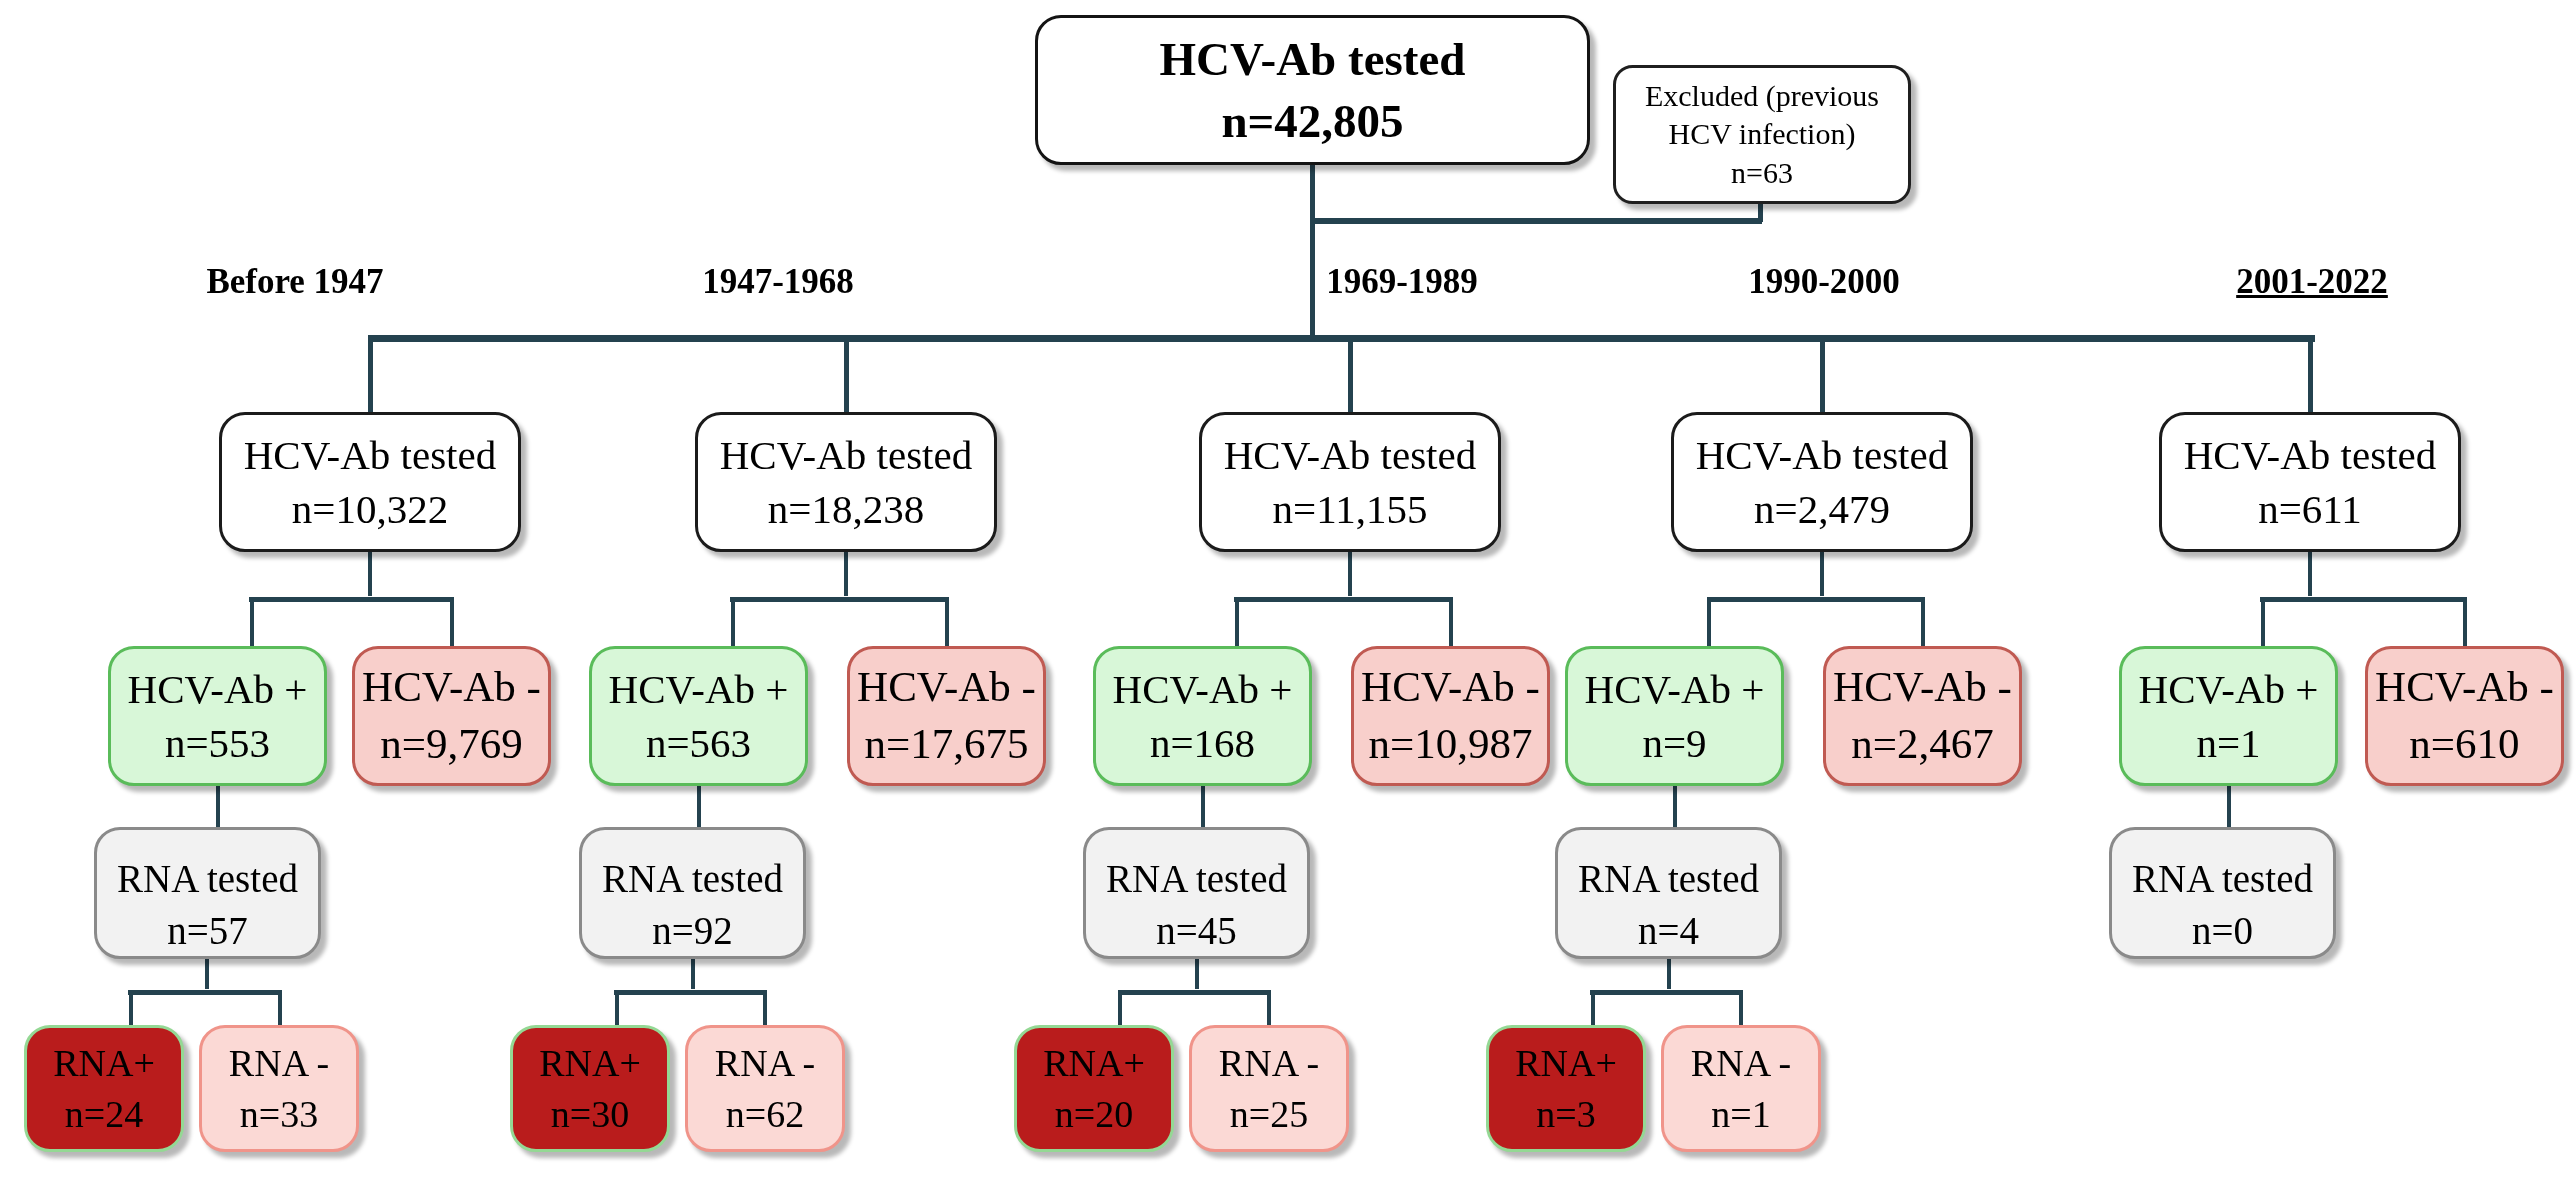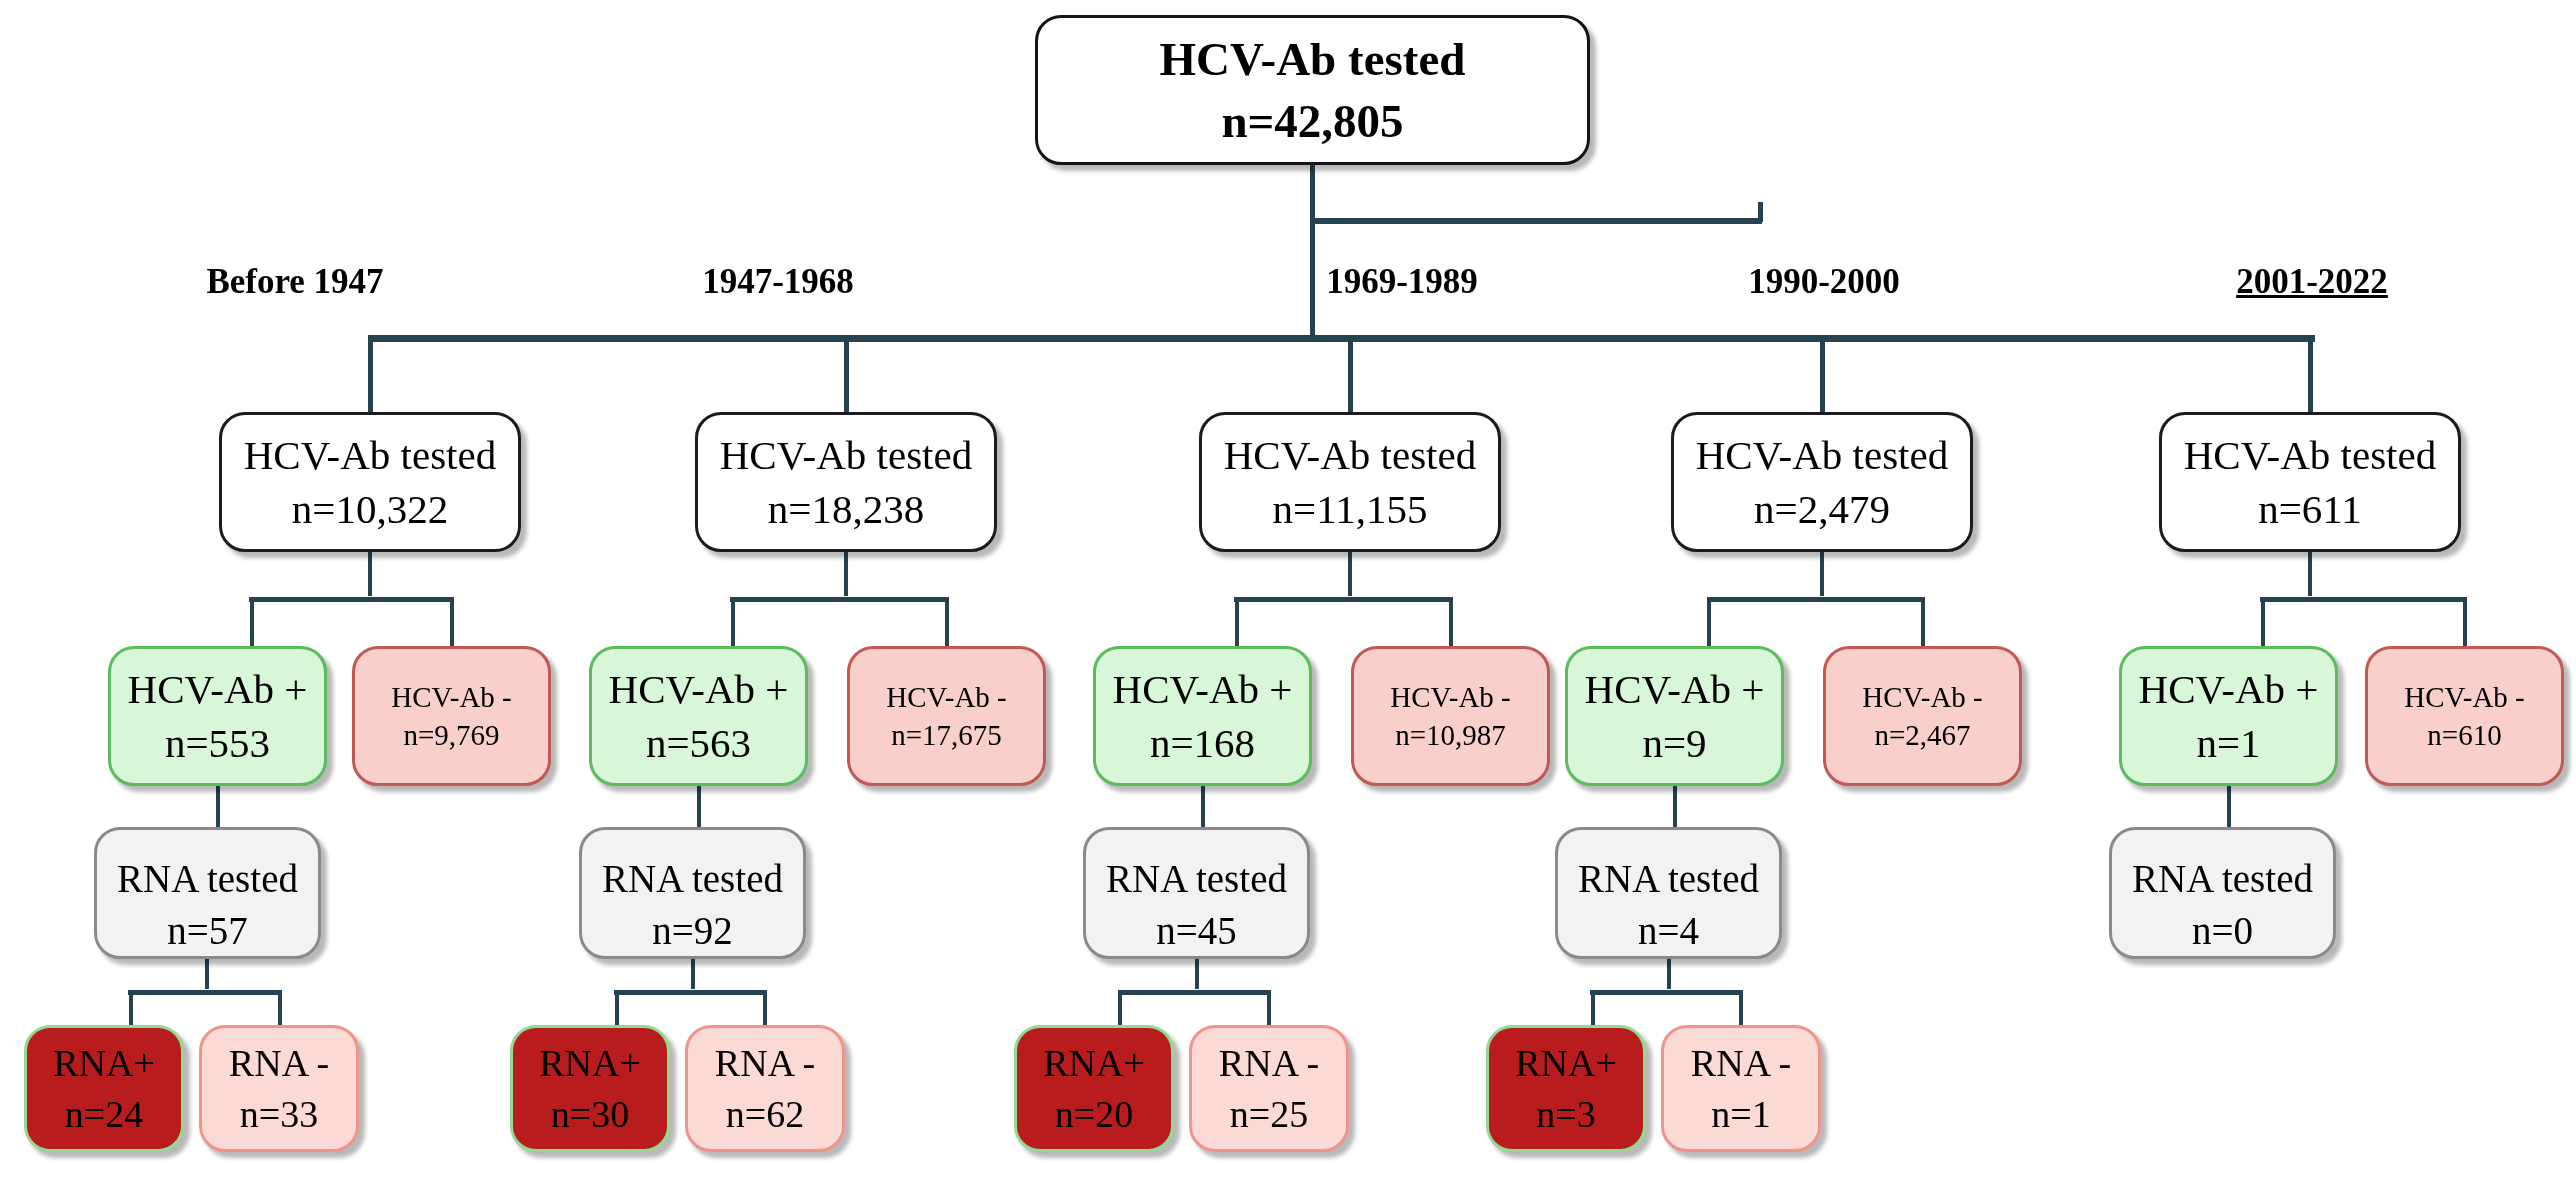--- a/index.html
+++ b/index.html
@@ -6,21 +6,21 @@
   #canvas{position:relative;width:2576px;height:1185px;background:#ffffff;overflow:hidden;
           font-family:"Liberation Serif","DejaVu Serif",serif;}
   .h-line,.v-line{position:absolute;background:#24424f;z-index:1;}
   .node{position:absolute;display:flex;flex-direction:column;align-items:center;justify-content:center;
         text-align:center;color:#000;background:#fff;box-sizing:border-box;z-index:2;
         border-radius:26px;box-shadow:5.3px 6px 4.5px rgba(0,0,0,0.28);line-height:1.32;}
   .root-box{border:3.8px solid #141414;font-weight:bold;font-size:47px;}
   .excluded-box{border:3px solid #1f1f1f;font-size:30px;border-radius:19.6px;line-height:1.28;}
   .tested{border:3px solid #1b1b1b;font-size:41px;}
   .green{background:#d8f7d8;border:3.8px solid #5abc5a;font-size:41px;}
-  .red{background:#f8cfcb;border:3.8px solid #c05a52;font-size:29px;}
+  .red{background:#f8cfcb;border:3.8px solid #c05a52;font-size:43px;}
   .gray{background:#f2f2f2;border:3.8px solid #8a8a8a;font-size:39px;justify-content:flex-end;}
   .pos-light{background:#b91c1c;border:3.8px solid #94d894;font-size:38px;}
   .neg-light{background:#fbd9d5;border:3.8px solid #f0948a;font-size:38px;}
   .period{position:absolute;font-weight:bold;font-size:35px;transform:translateX(-50%);
           white-space:nowrap;z-index:2;color:#000;}
 </style>
 </head>
 <body>
 
 <div id="canvas">
@@ -28,20 +28,25 @@
   <div class="v-line" style="left:1310px;top:165px;width:5.3px;height:175px;"></div>
   <div class="h-line" style="left:368px;top:335px;width:1947px;height:6.8px;"></div>
   <div class="v-line" style="left:1758px;top:202px;width:4.5px;height:19.6px;"></div>
   <div class="h-line" style="left:1312px;top:218px;width:450px;height:6px;"></div>
 
   <div class="node root-box" style="left:1035px;top:15px;width:555px;height:150px;">
     <span>HCV-Ab tested</span>
     <span>n=42,805</span>
   </div>
 
+  <div class="node excluded-box" style="left:1613px;top:65px;width:298px;height:139px;">
+    <span>Excluded (previous</span>
+    <span>HCV infection)</span>
+    <span>n=63</span>
+  </div>
 
 <div class="period" style="left: 295px; top: 262px;">Before 1947</div>
     <div class="v-line" style="left: 368px; top: 340px; width: 4.5px; height: 72px;"></div>
     <div class="node tested" style="left: 219px; top: 412px; width: 302px; height: 140px;">
       <span>HCV-Ab tested</span>
       <span>n=10,322</span>
     </div>
     <div class="v-line" style="left: 368px; top: 551px; width: 3.8px; height: 45px;"></div>
     <div class="h-line" style="left: 249px; top: 597px; width: 205px; height: 4.5px;"></div>
     <div class="v-line" style="left: 250px; top: 597px; width: 3.8px; height: 49px;"></div>

